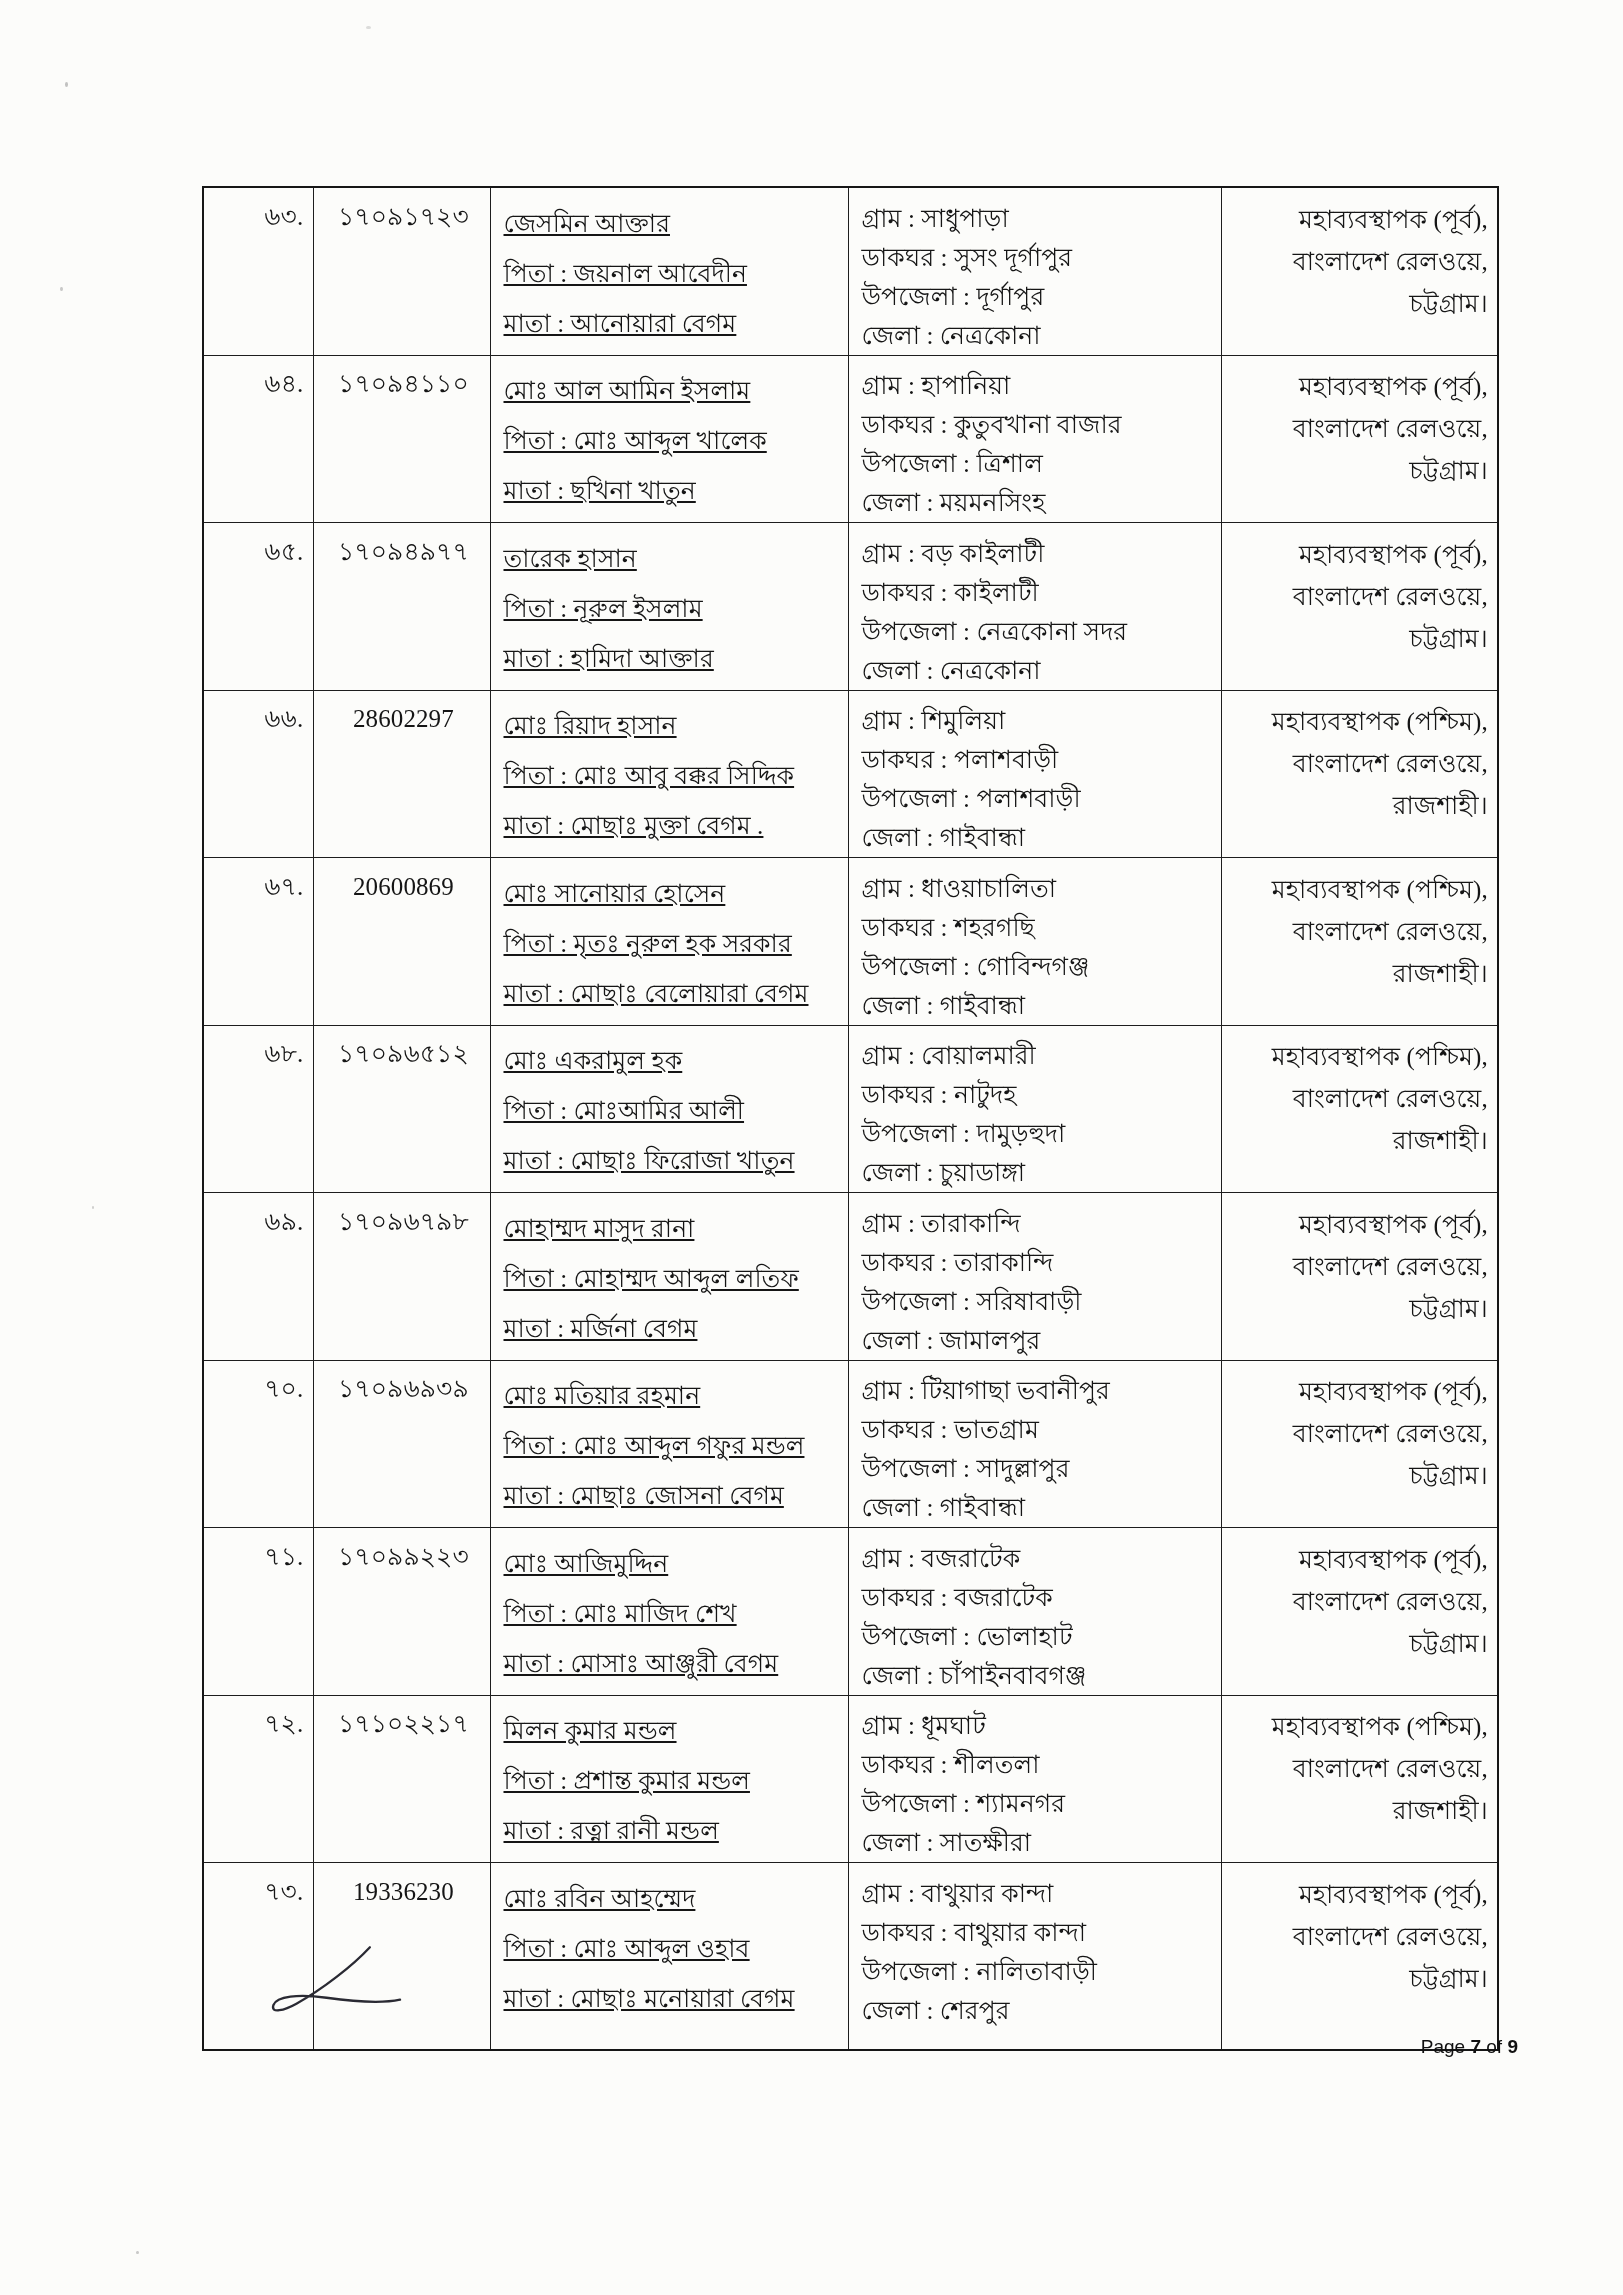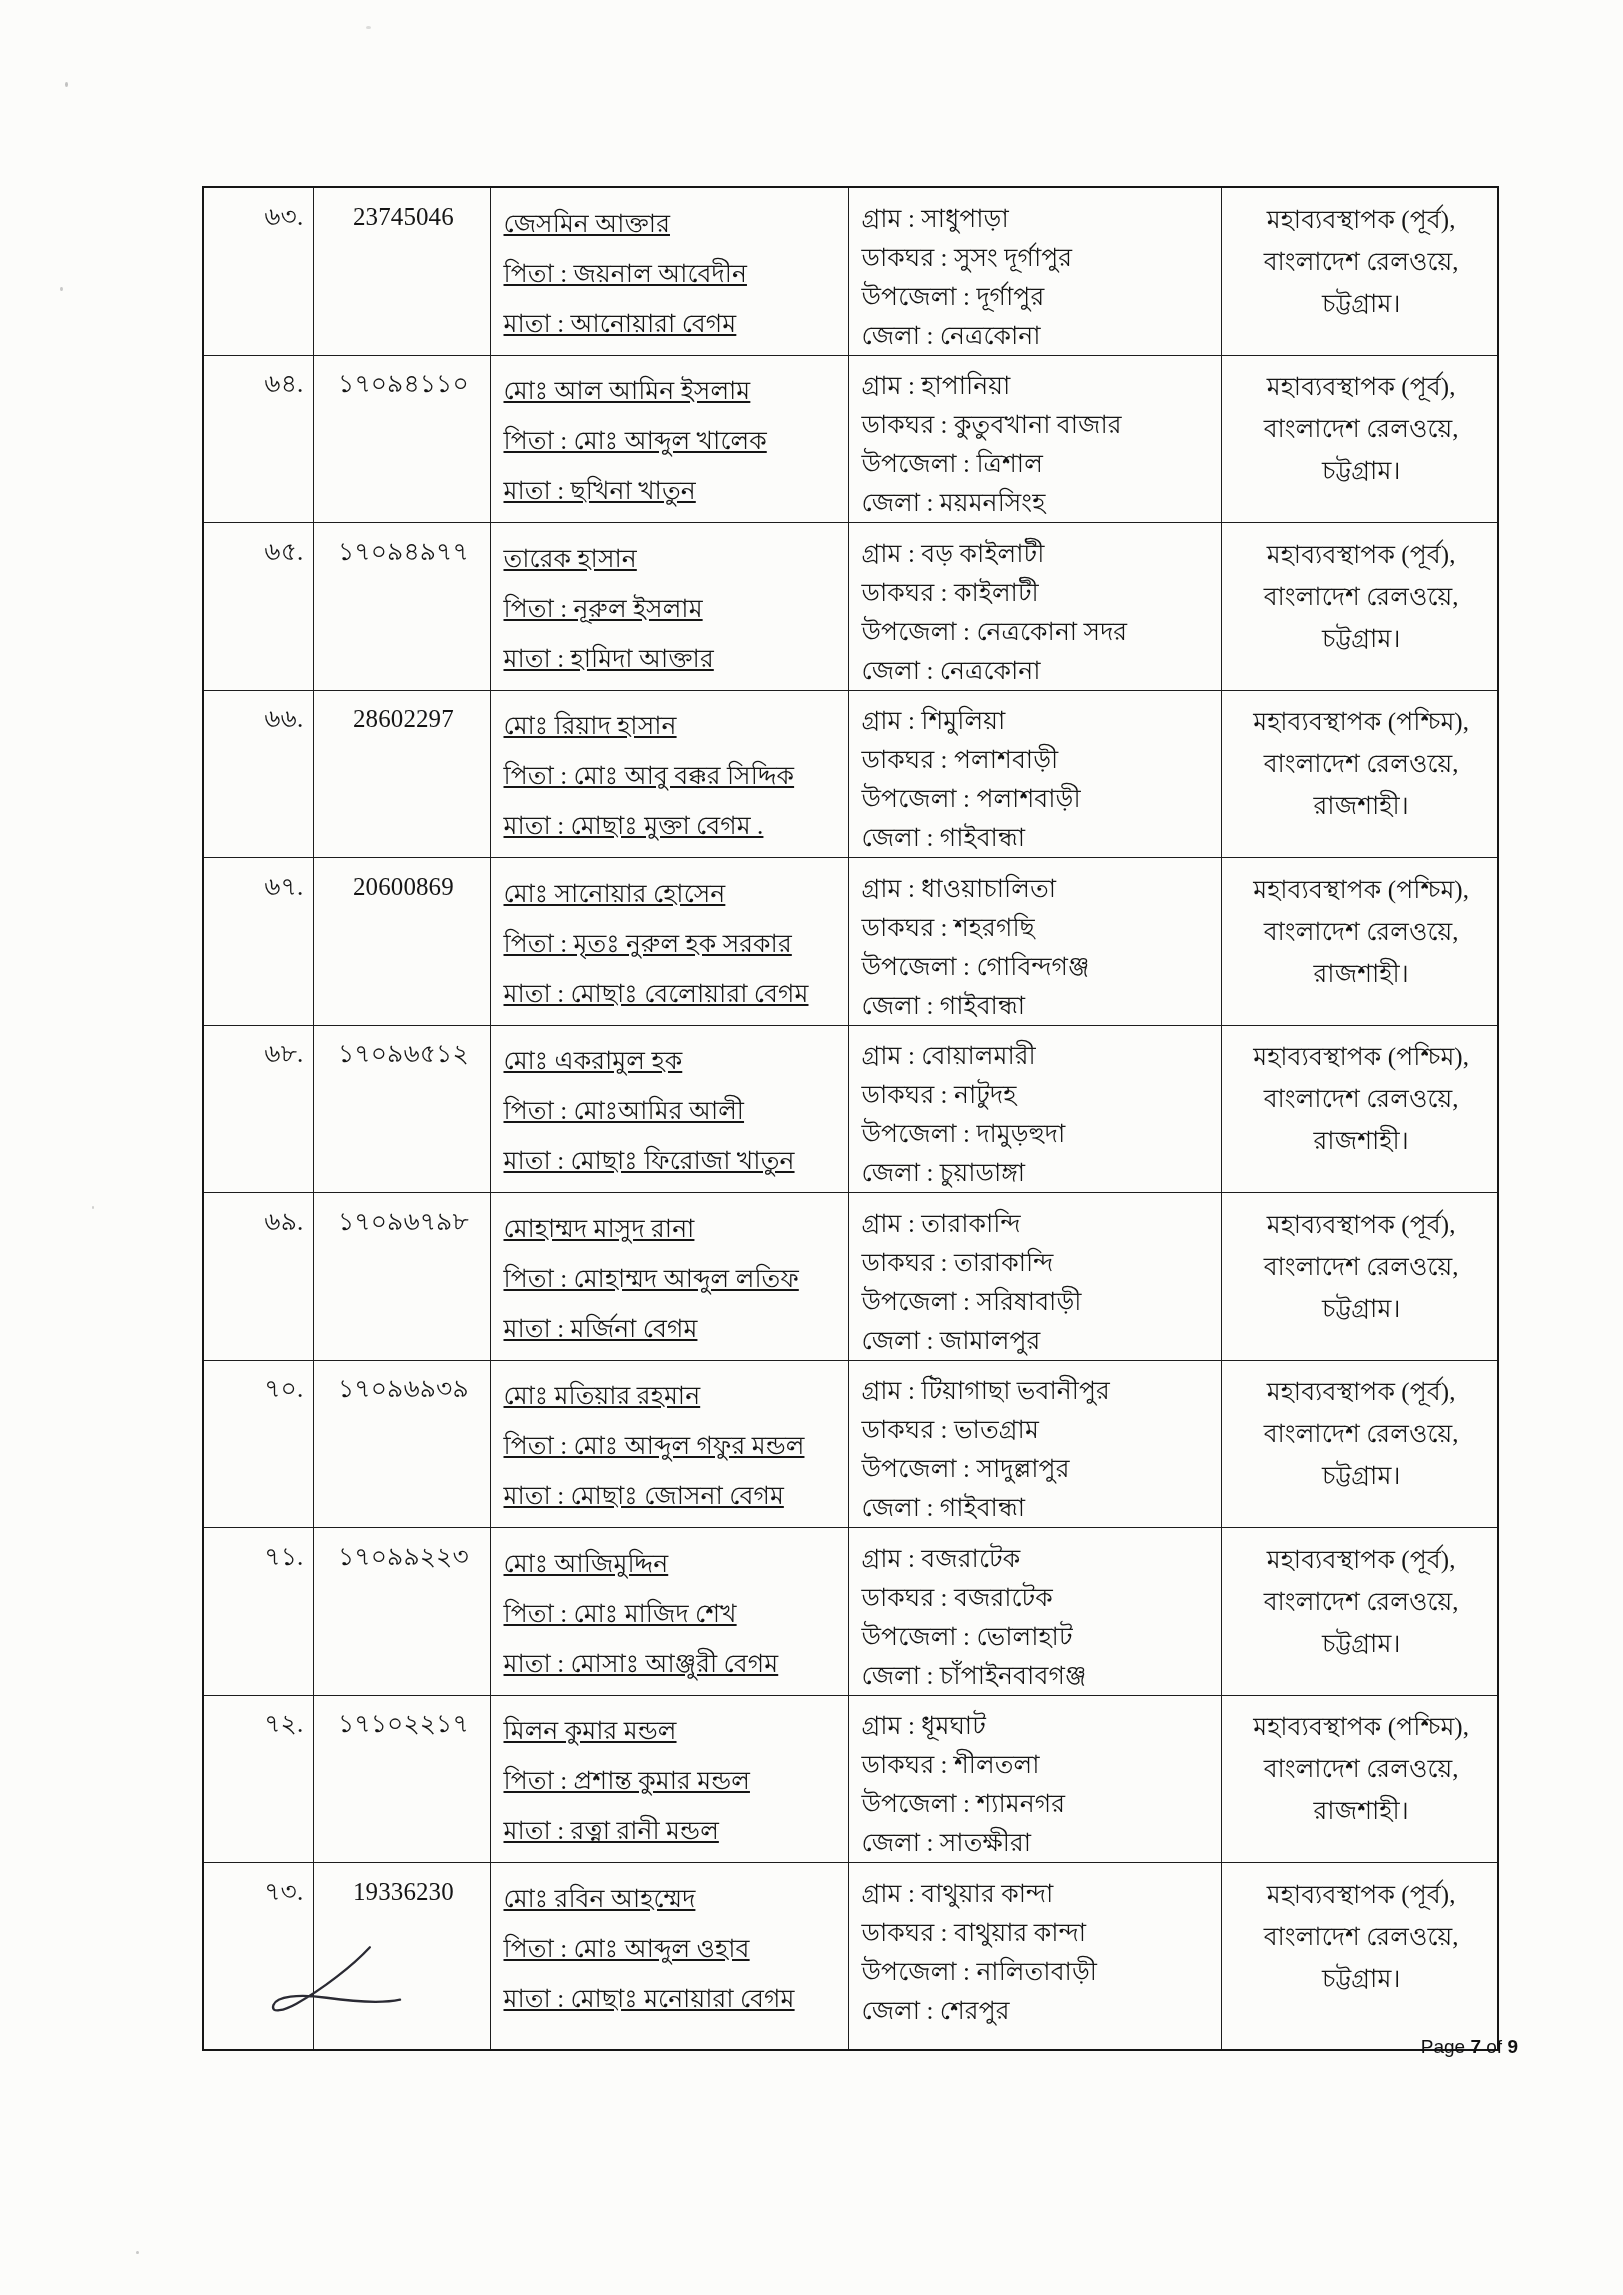--- a/index.html
+++ b/index.html
@@ -22,21 +22,21 @@
     border:1.6px solid #1d1d1d;
     vertical-align:top;
     padding:10.5px 9.2px 0 13px;
     font-size:25px;
     letter-spacing:0.1px;
   }
   tr.row{height:155px;}
   tr.row:last-child{height:187px;margin-left:20px;}
   td.c-serial{text-align:right;padding-left:2.6px;padding-right:2.6px;}
   td.c-roll{text-align:center;}
-  td.c-post{text-align:center;padding-left:6.5px;padding-right:6.5px;}
+  td.c-post{text-align:right;padding-left:6.5px;padding-right:6.5px;}
   .c-serial .line,.c-roll .line{line-height:35px;}
   .c-name .line{line-height:50px;text-decoration:underline;}
   .c-addr .line{line-height:39px;}
   .c-post .line{line-height:42px;}
   .footer{
     position:absolute;left:1243px;top:2036px;width:275px;
     text-align:right;
     font-family:"Liberation Sans","DejaVu Sans",sans-serif;
     font-size:19px;color:#101010;
   }
@@ -56,21 +56,21 @@
       <col style="width:358px">
       <col style="width:373px">
       <col style="width:277px">
     </colgroup>
     <tbody id="rows">
         <tr class="row">
           <td class="c-serial">
             <div class="line">৬৩.</div>
           </td>
           <td class="c-roll">
-            <div class="line">23745046</div>
+            <div class="line">১৭০৯১৭২৩</div>
           </td>
           <td class="c-name">
             <div class="line">জেসমিন আক্তার</div>
             <div class="line">পিতা : জয়নাল আবেদীন</div>
             <div class="line">মাতা : আনোয়ারা বেগম</div>
           </td>
           <td class="c-addr">
             <div class="line">গ্রাম : সাধুপাড়া</div>
             <div class="line">ডাকঘর : সুসং দূর্গাপুর</div>
             <div class="line">উপজেলা : দূর্গাপুর</div>

